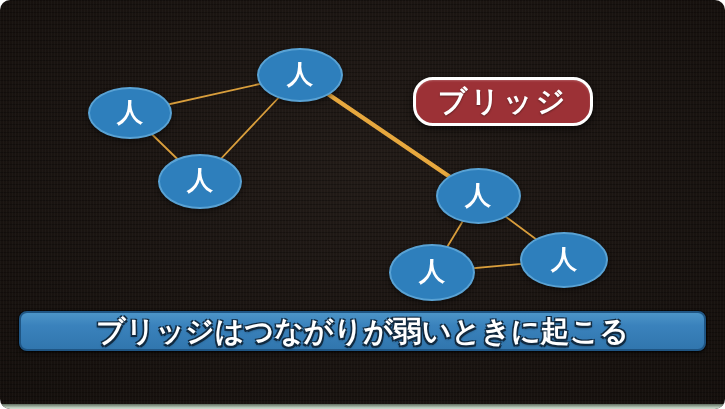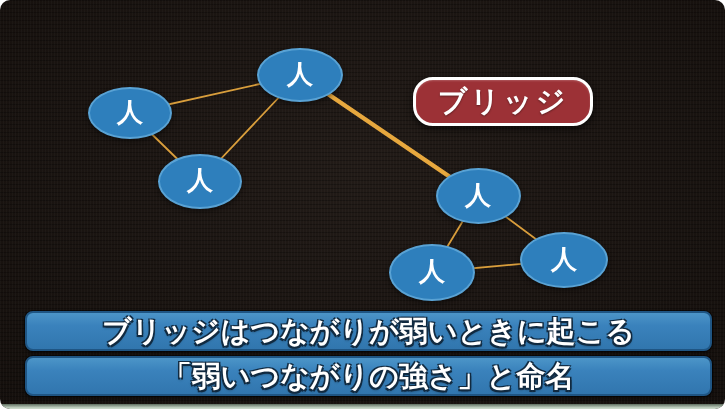--- a/index.html
+++ b/index.html
@@ -73,21 +73,20 @@
     width: 687px;
     height: 40px;
     box-sizing: border-box;
     background: linear-gradient(180deg, #4c95c8 0%, var(--bar-fill, #3a82bc) 35%, #3176ae 100%);
     border: 2px solid var(--bar-border, #1f5583);
     border-radius: 8px;
     display: flex;
     align-items: center;
     justify-content: center;
     box-shadow: 0 0 0 1px rgba(0,0,0,0.55), 0 2px 4px rgba(0,0,0,0.5);
-    margin-left: 6px;
   }
   .caption.first { top: 311px; }
   .caption.second { top: 356px; }
   .caption span {
     color: var(--caption-text, #ffffff);
     font-size: 29px;
     font-weight: bold;
     line-height: 1;
     white-space: nowrap;
     text-shadow:
@@ -139,18 +138,15 @@
       </div>
     </div>
 
   <div class="bridge-label">
     <span>ブリッジ</span>
   </div>
 
   <div class="caption first">
     <span>ブリッジはつながりが弱いときに起こる</span>
   </div>
-  <div class="caption second">
-    <span>「弱いつながりの強さ」と命名</span>
-  </div>
 
   <div class="bottom-strip"></div>
 </div>
 
 </body></html>

